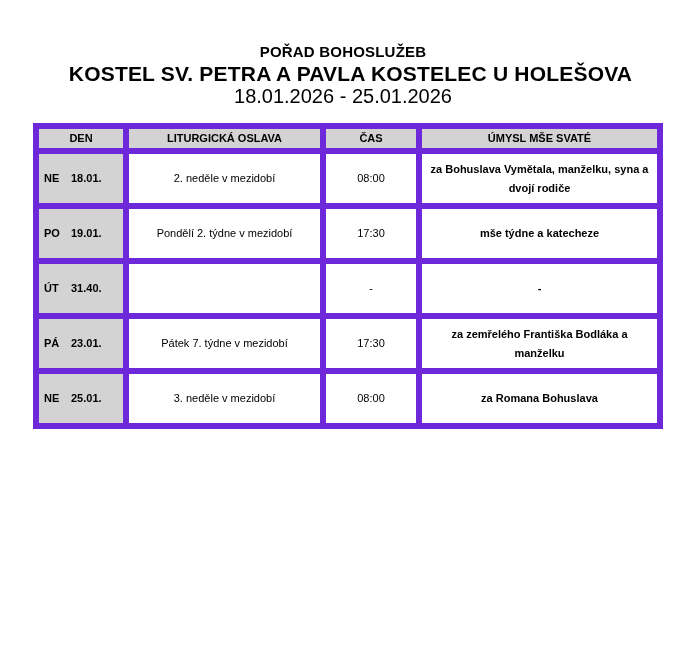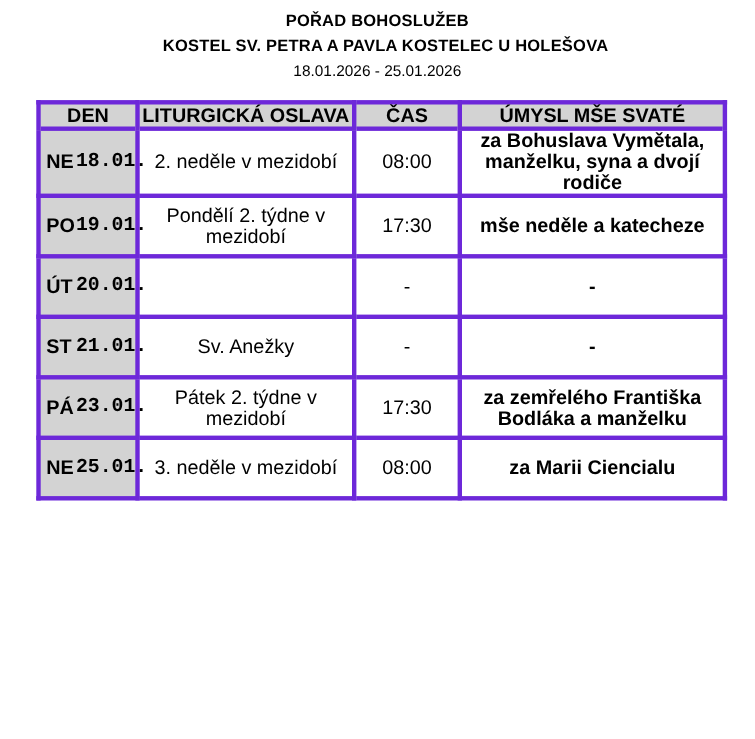--- a/index.html
+++ b/index.html
@@ -13,48 +13,49 @@
   }
   .titles {
     padding-top: 9px;
     text-align: center;
   }
   .title-main {
     font-size: 15px;
     font-weight: bold;
     line-height: 22px;
     letter-spacing: 0.2px;
+    margin-top: 32px;
   }
   .title-church {
-    font-size: 15px;
+    font-size: 21px;
     font-weight: bold;
     line-height: 22px;
     letter-spacing: 0.2px;
     padding-left: 15px;
   }
   .title-dates {
-    font-size: 14px;
+    font-size: 20px;
     line-height: 23px;
   }
   table.schedule {
     margin: 15px 0 0 33px;
     width: 624px;
     table-layout: fixed;
     border-collapse: collapse;
     border: 4px solid #000000;
   }
   col.c-den { width: 90px; }
   col.c-lit { width: 197px; }
   col.c-cas { width: 96px; }
   col.c-umy { width: 241px; }
   th, td {
-    border: 4px solid #6d28d9;
+    border: 6px solid #6d28d9;
     vertical-align: middle;
     text-align: center;
-    font-size: 18px;
+    font-size: 11px;
     line-height: 19px;
   }
   thead tr { height: 24px; }
   th {
     background: #d3d3d3;
     font-weight: bold;
     border-bottom: 3px solid #000000;
   }
   tbody tr { height: 55px; }
   td.day-cell {
@@ -65,21 +66,21 @@
   .day-wrap {
     display: flex;
     align-items: center;
     padding-left: 5px;
   }
   .day-abbrev {
     display: inline-block;
     min-width: 27px;
     white-space: nowrap;
   }
-  .day-date { white-space: nowrap; font-family: Liberation Mono, monospace; }
+  .day-date { white-space: nowrap; }
   td.celebration-cell { padding: 3px 13px; }
   td.time-cell { padding: 0 2px; }
   td.intention-cell { padding: 0 3px; font-weight: bold; }
 </style>
 </head>
 <body>
 
 <div class="titles">
   <div class="title-main">POŘAD BOHOSLUŽEB</div>
   <div class="title-church">KOSTEL SV. PETRA A PAVLA KOSTELEC U HOLEŠOVA</div>
@@ -116,66 +117,55 @@
 
   <tr>
     <td class="day-cell">
       <span class="day-wrap">
         <span class="day-abbrev">PO</span>
         <span class="day-date">19.01.</span>
       </span>
     </td>
     <td class="celebration-cell">Pondělí 2. týdne v mezidobí</td>
     <td class="time-cell">17:30</td>
-    <td class="intention-cell">mše neděle a katecheze</td>
+    <td class="intention-cell">mše týdne a katecheze</td>
   </tr>
 
   <tr>
     <td class="day-cell">
       <span class="day-wrap">
         <span class="day-abbrev">ÚT</span>
-        <span class="day-date">20.01.</span>
+        <span class="day-date">31.40.</span>
       </span>
     </td>
     <td class="celebration-cell"></td>
     <td class="time-cell">-</td>
     <td class="intention-cell">-</td>
   </tr>
 
-  <tr>
-    <td class="day-cell">
-      <span class="day-wrap">
-        <span class="day-abbrev">ST</span>
-        <span class="day-date">21.01.</span>
-      </span>
-    </td>
-    <td class="celebration-cell">Sv. Anežky</td>
-    <td class="time-cell">-</td>
-    <td class="intention-cell">-</td>
-  </tr>
 
 
   <tr>
     <td class="day-cell">
       <span class="day-wrap">
         <span class="day-abbrev">PÁ</span>
         <span class="day-date">23.01.</span>
       </span>
     </td>
-    <td class="celebration-cell">Pátek 2. týdne v mezidobí</td>
+    <td class="celebration-cell">Pátek 7. týdne v mezidobí</td>
     <td class="time-cell">17:30</td>
     <td class="intention-cell">za zemřelého Františka Bodláka a manželku</td>
   </tr>
 
 
   <tr>
     <td class="day-cell">
       <span class="day-wrap">
         <span class="day-abbrev">NE</span>
         <span class="day-date">25.01.</span>
       </span>
     </td>
     <td class="celebration-cell">3. neděle v mezidobí</td>
     <td class="time-cell">08:00</td>
-    <td class="intention-cell">za Marii Ciencialu</td>
+    <td class="intention-cell">za Romana Bohuslava</td>
   </tr>
 </tbody>
 </table>
 
 </body></html>

